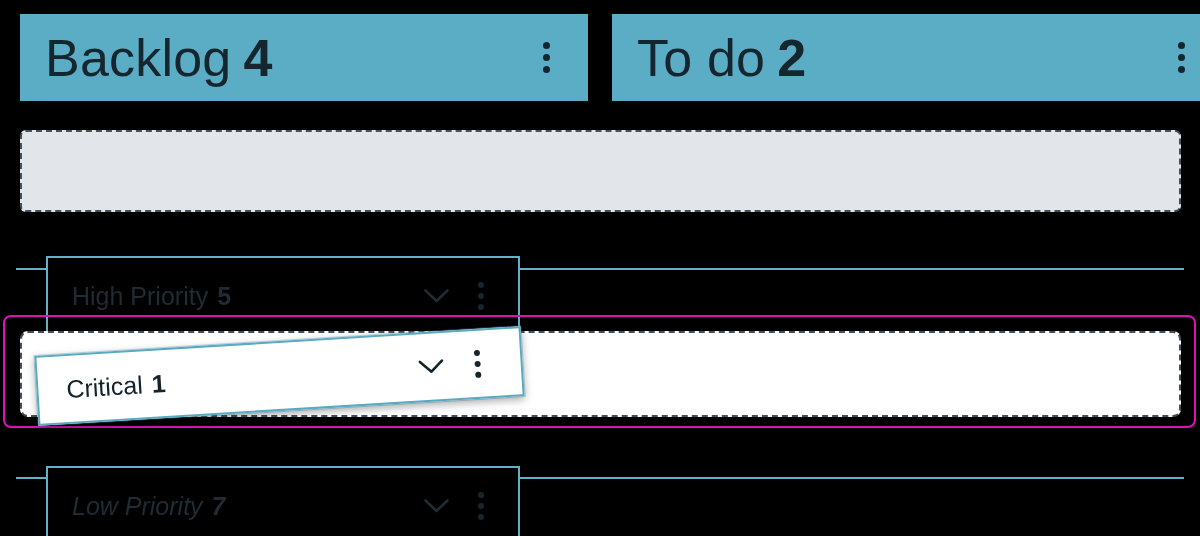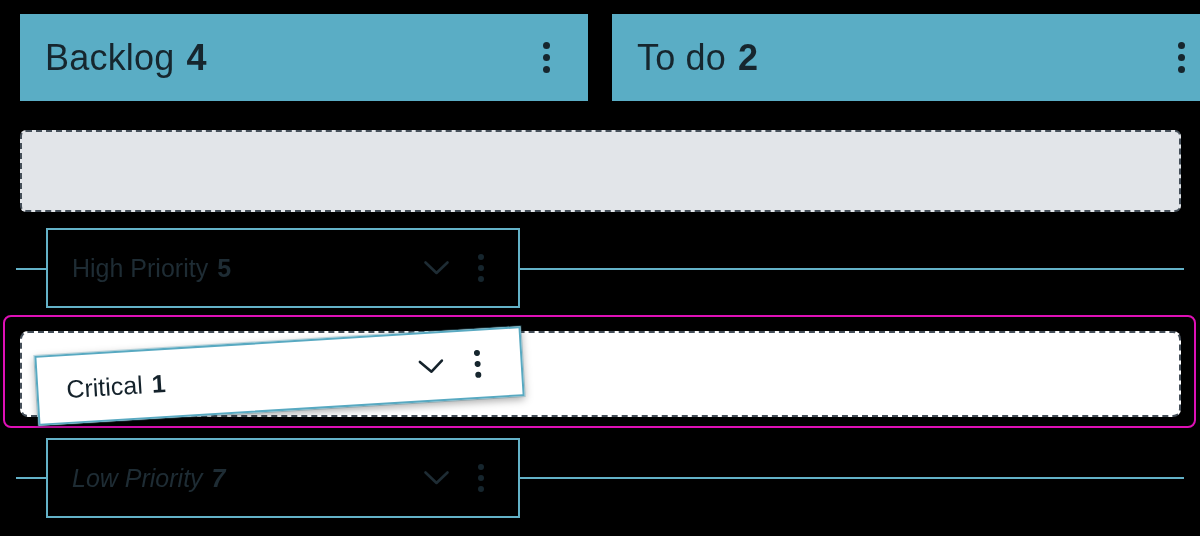--- a/index.html
+++ b/index.html
@@ -22,21 +22,21 @@
   .col-header{
     position:absolute;top:14px;height:87px;
     background:var(--column-header-bg);
     display:flex;align-items:center;
     padding:0 38px 0 25px;
     color:var(--text-dark);
     cursor:pointer;
   }
   .col-header.first{left:20px;width:568px;}
   .col-header.second{left:612px;width:611px;justify-content:flex-end;}
-  .col-title{font-size:36px;letter-spacing:0.2px;white-space:nowrap;}
+  .col-title{font-size:52px;letter-spacing:0.2px;white-space:nowrap;}
   .col-title .count{font-weight:600;margin-left:12px;}
 
   .kebab{display:flex;flex-direction:column;align-items:center;gap:5px;margin-left:auto;cursor:pointer;color:var(--text-dark);}
   .kebab i{display:block;width:7px;height:7px;border-radius:50%;background:currentColor;}
   .kebab.small i{width:6px;height:6px;}
 
   
   .origin-placeholder{
     position:absolute;left:20px;top:130px;width:1161px;height:82px;
     background:var(--placeholder-gray);
@@ -47,20 +47,21 @@
   
   .lane-line{position:absolute;height:2px;background:var(--lane-line-teal);}
   .lane-pill{
     position:absolute;left:46px;width:474px;height:80px;
     border:2px solid var(--lane-line-teal);
     background:#000;
     display:flex;align-items:center;
     padding:0 34px 0 24px;
     color:var(--lane-text);
     cursor:pointer;
+    margin-top:28px;
   }
   .lane-title{font-size:25px;white-space:nowrap;}
   .lane-title .count{font-weight:700;margin-left:9px;}
   .chevron{margin-left:auto;display:block;color:inherit;cursor:pointer;flex:none;}
   .lane-pill .kebab{margin-left:28px;}
 
   
   .drop-highlight{
     position:absolute;left:3px;top:315px;width:1193px;height:113px;
     border:2px solid var(--drop-highlight-magenta);

